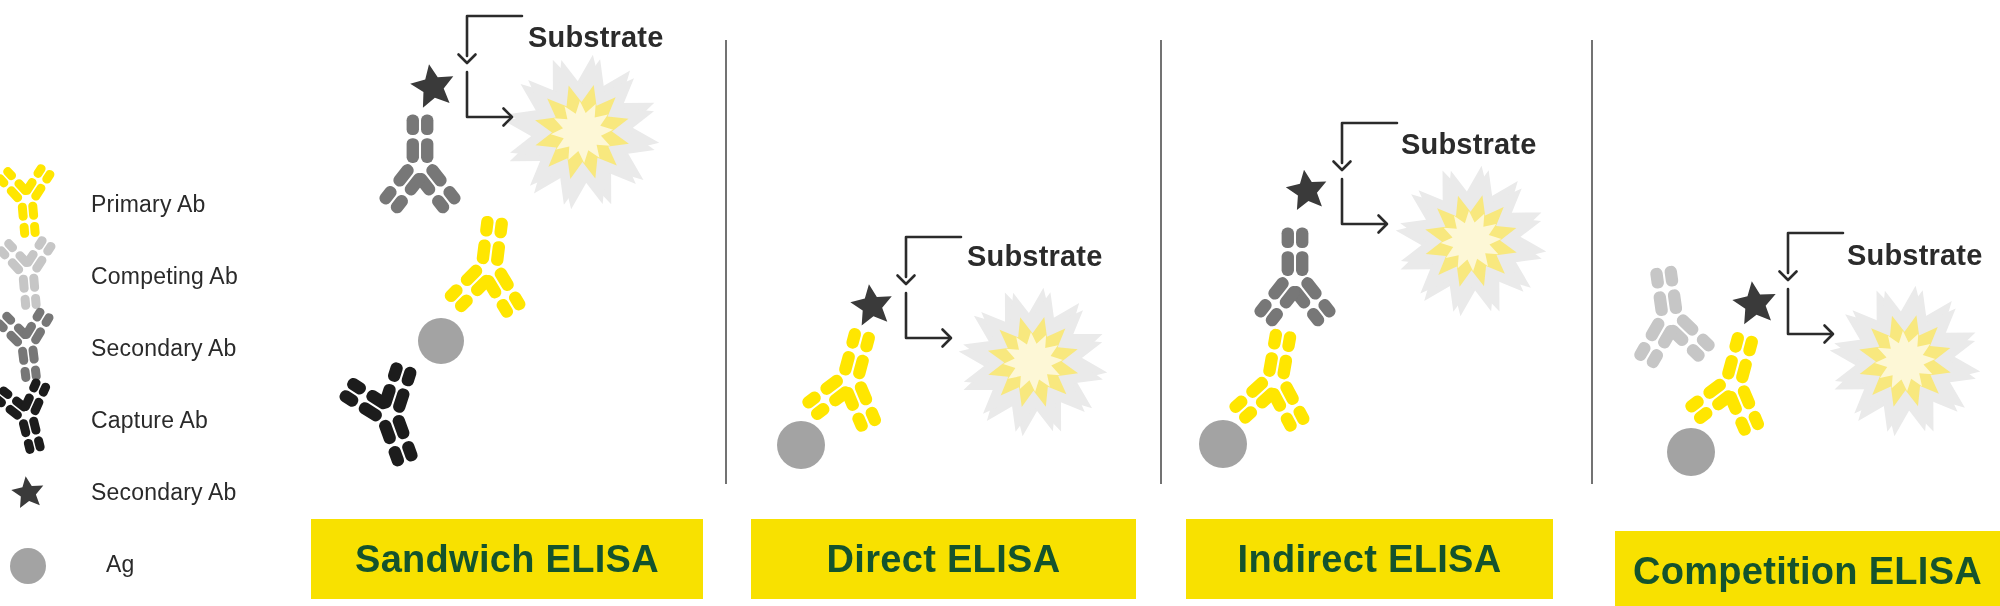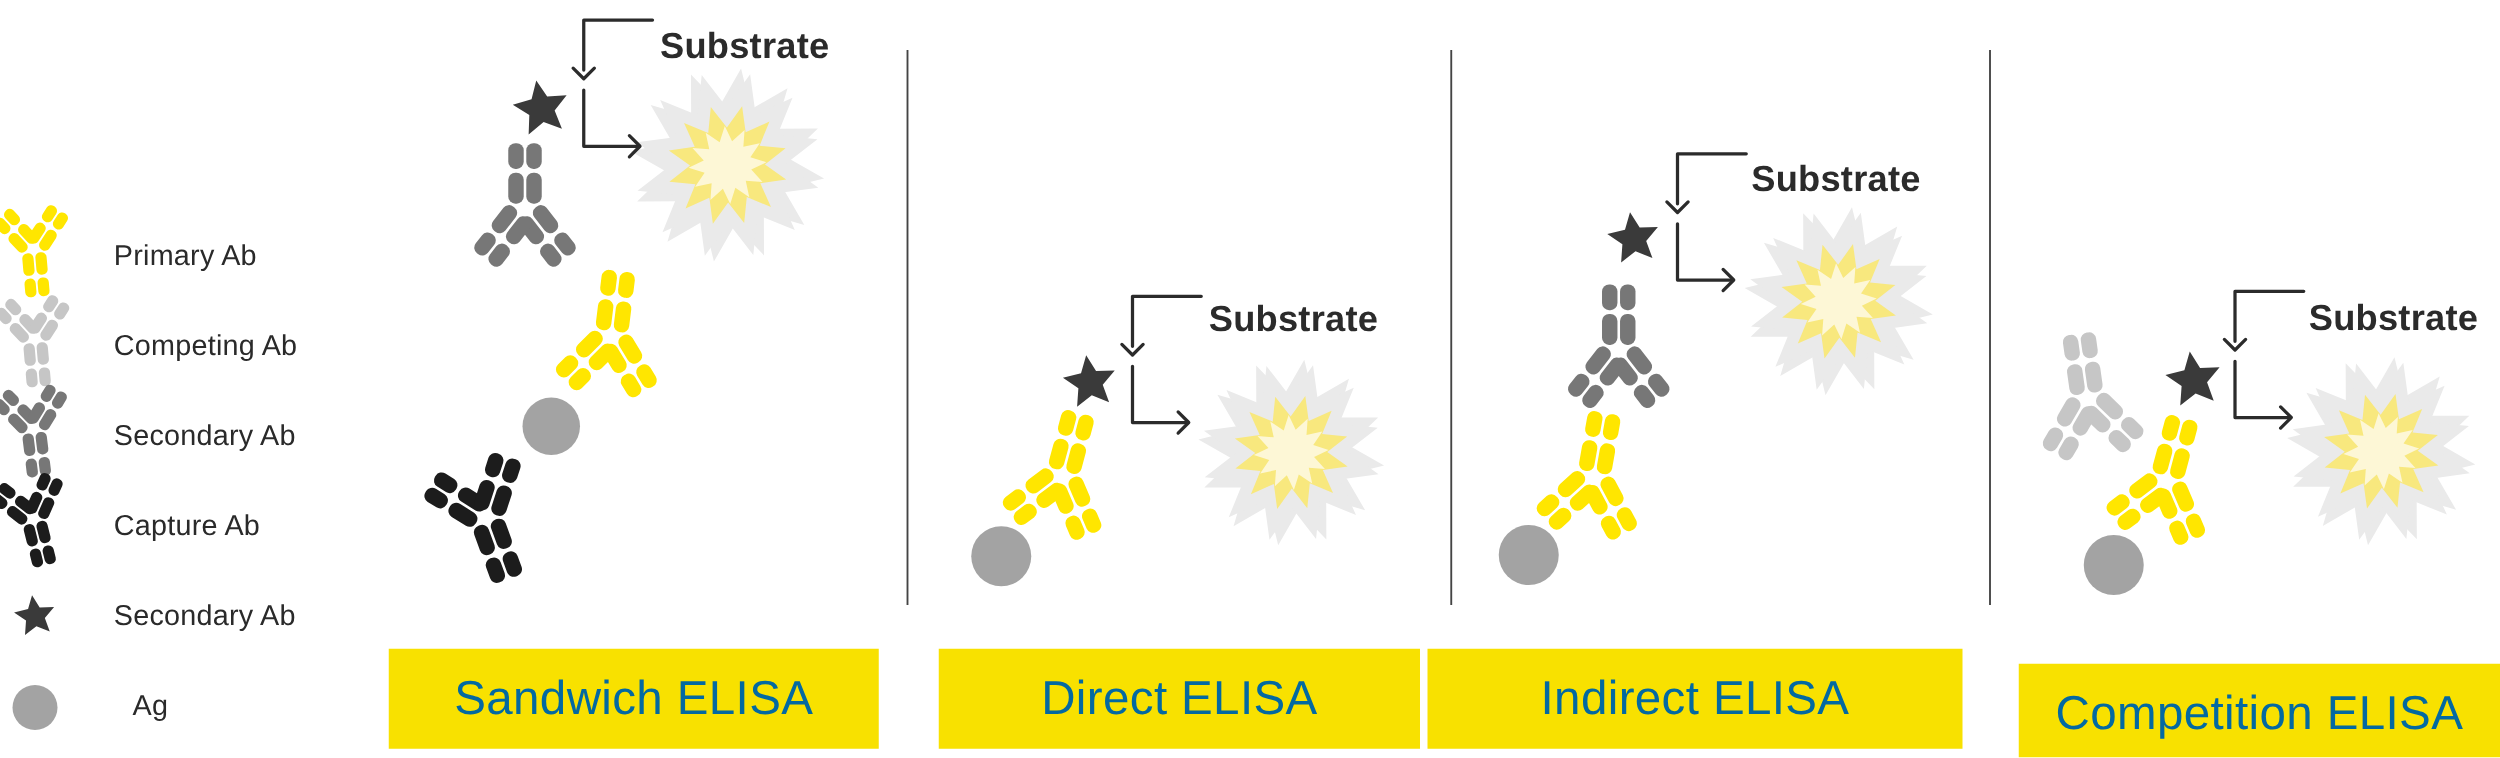--- a/index.html
+++ b/index.html
@@ -11,21 +11,21 @@
   .b-outer{fill:#EAEAEA;}
   .b-mid{fill:#F8E87E;}
   .b-inner{fill:#FDF7D6;}
   .divider{stroke:#444444;stroke-width:1.5;}
   .txt{position:absolute;color:#2A2A2A;white-space:nowrap;line-height:1;}
   .legend-label{font-size:23px;font-weight:400;letter-spacing:0.2px;margin-left:16px;}
   .substrate-label{font-size:29px;font-weight:700;letter-spacing:0.2px;color:#2B2B2B;margin-top:20px;}
   .title-box{
     position:absolute;top:519px;height:80px;background:#F8E100;
     display:flex;align-items:center;justify-content:center;
-    font-size:38px;font-weight:400;letter-spacing:0.3px;color:#0369a1;white-space:nowrap;
+    font-size:38px;font-weight:700;letter-spacing:0.3px;color:#14532d;white-space:nowrap;
   }
 </style>
 </head>
 <body>
 
 <div class="canvas">
 
   <svg class="shape-layer" viewBox="0 0 2000 606">
     <defs>
 
@@ -114,16 +114,16 @@
   <div class="txt legend-label" style="left:75px;top:481px;">Secondary Ab</div>
   <div class="txt legend-label" style="left:90px;top:553px;">Ag</div>
 
   <div class="txt substrate-label" style="left:528px;top:3px;">Substrate</div>
   <div class="txt substrate-label" style="left:967px;top:222px;">Substrate</div>
   <div class="txt substrate-label" style="left:1401px;top:110px;">Substrate</div>
   <div class="txt substrate-label" style="left:1847px;top:221px;">Substrate</div>
 
   <div class="title-box" style="left:311px;width:392px;">Sandwich ELISA</div>
   <div class="title-box" style="left:751px;width:385px;">Direct ELISA</div>
-  <div class="title-box" style="left:1142px;width:428px;">Indirect ELISA</div>
+  <div class="title-box" style="left:1186px;width:367px;">Indirect ELISA</div>
   <div class="title-box" style="left:1615px;width:385px;margin-top:12px;">Competition ELISA</div>
 
 </div>
 
 </body></html>

